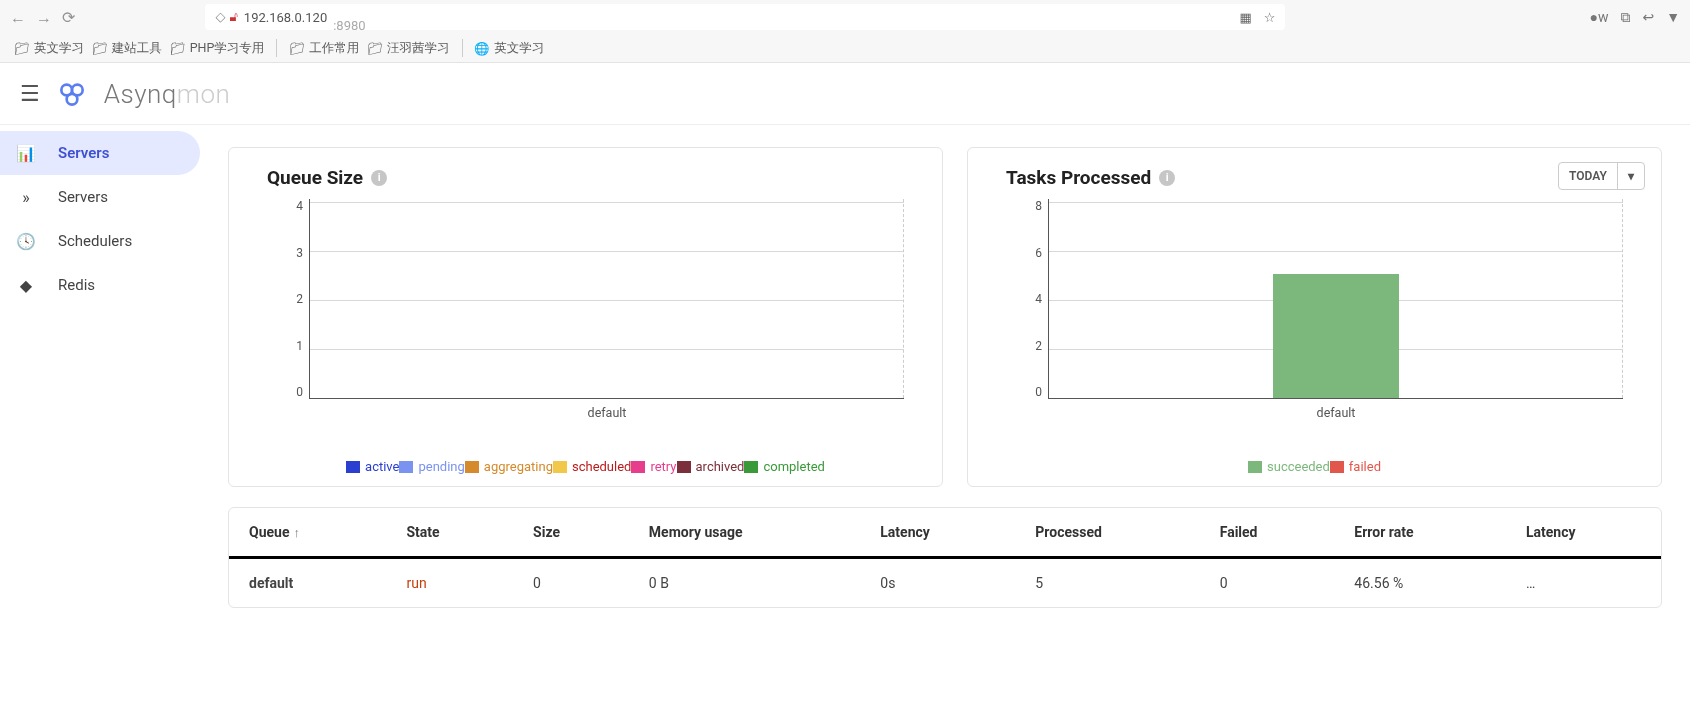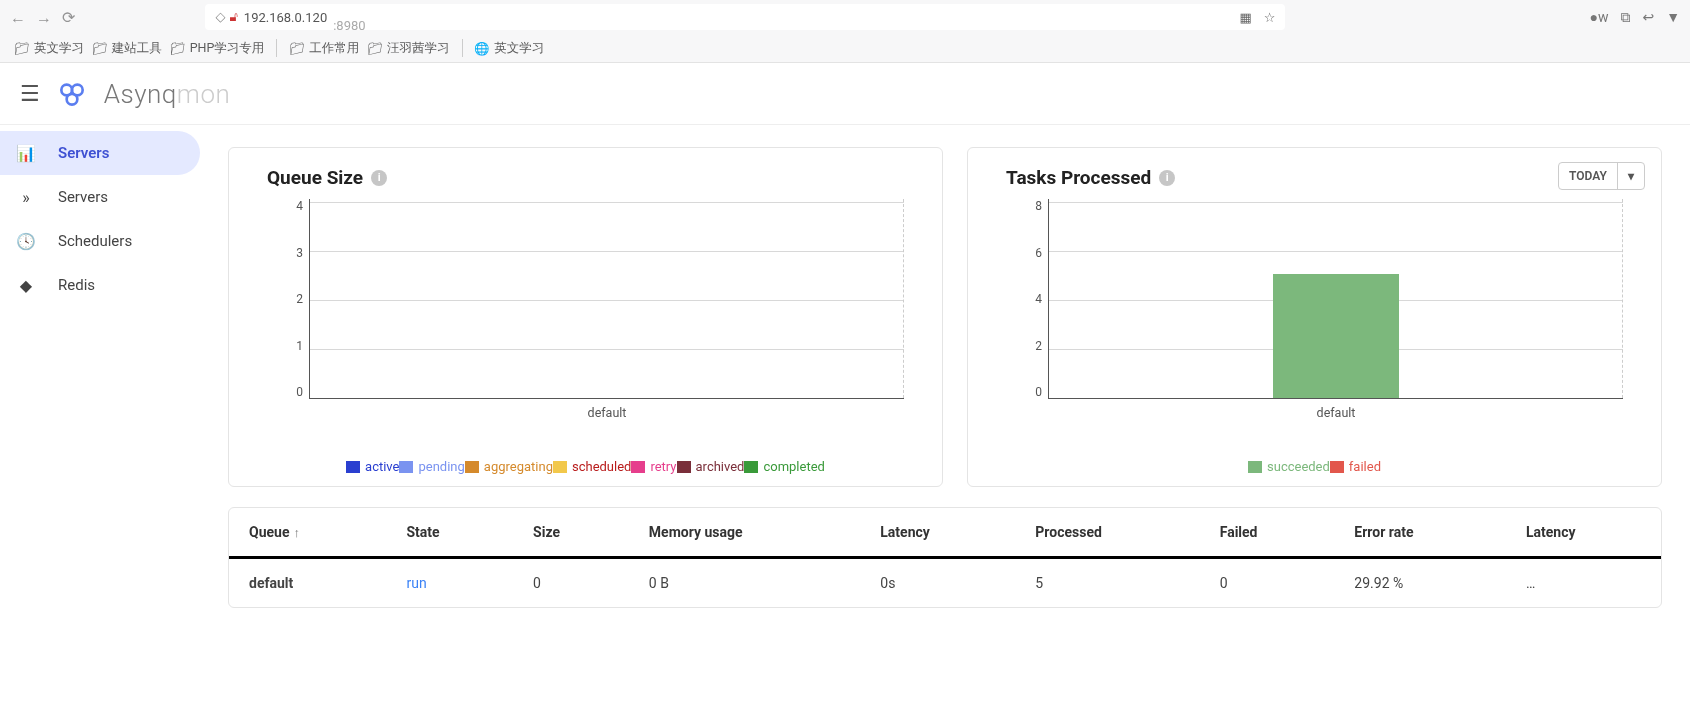--- a/index.html
+++ b/index.html
@@ -57,21 +57,21 @@
 
 
 .table-card { border:1px solid #e4e4e4; border-radius:6px; overflow:hidden; }
 table { width:100%; border-collapse:collapse; }
 th, td { padding:16px 20px; text-align:left; font-size:14px; }
 th { color:#333; font-weight:700; border-bottom:3px solid #000000; }
 th:first-child, td:first-child { text-align:left; }
 th:nth-child(2), td:nth-child(2) { text-align:left; }
 td { color:#444; }
 .sort-arrow { font-size:13px; color:#777; margin-left:4px; }
-.state-run { color:#3b82f6; }
+.state-run { color:#c2410c; }
 .actions-dots { letter-spacing:1px; cursor:pointer; }
 </style>
 </head>
 <body>
 
 <div class="browser-bar">
   <span class="nav-btn">←</span>
   <span class="nav-btn">→</span>
   <span class="nav-btn">⟳</span>
   <div class="url-bar">
@@ -262,20 +262,20 @@
         </thead>
         <tbody id="tbody">
             <tr>
     <td><b>default</b></td>
     <td><span class="state-run">run</span></td>
     <td>0</td>
     <td>0 B</td>
     <td>0s</td>
     <td>5</td>
     <td>0</td>
-    <td>29.92 %</td>
+    <td>46.56 %</td>
     <td><span class="actions-dots">…</span></td>
             </tr>
           </tbody>
       </table>
     </div>
   </div>
 </div>
 
 </body></html>

